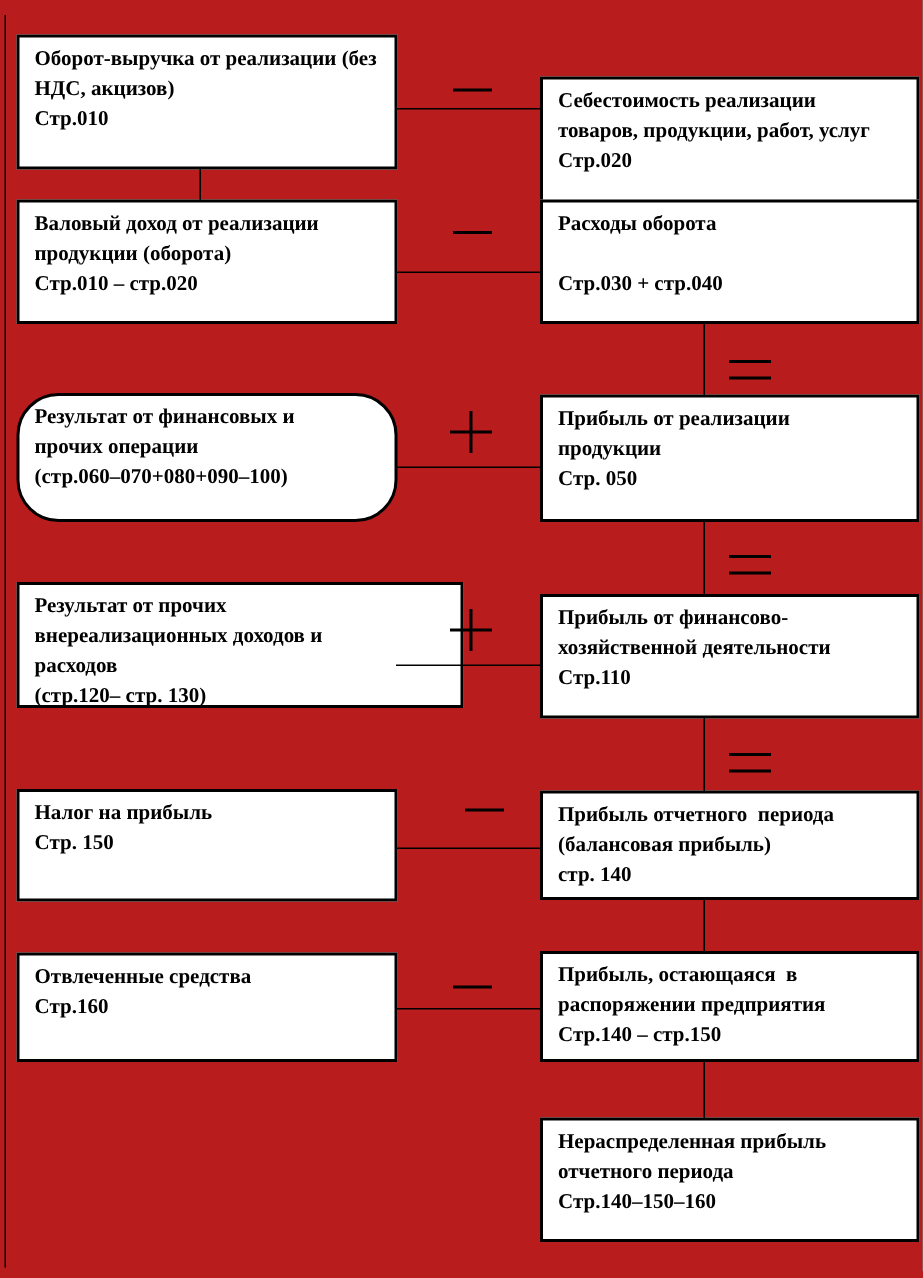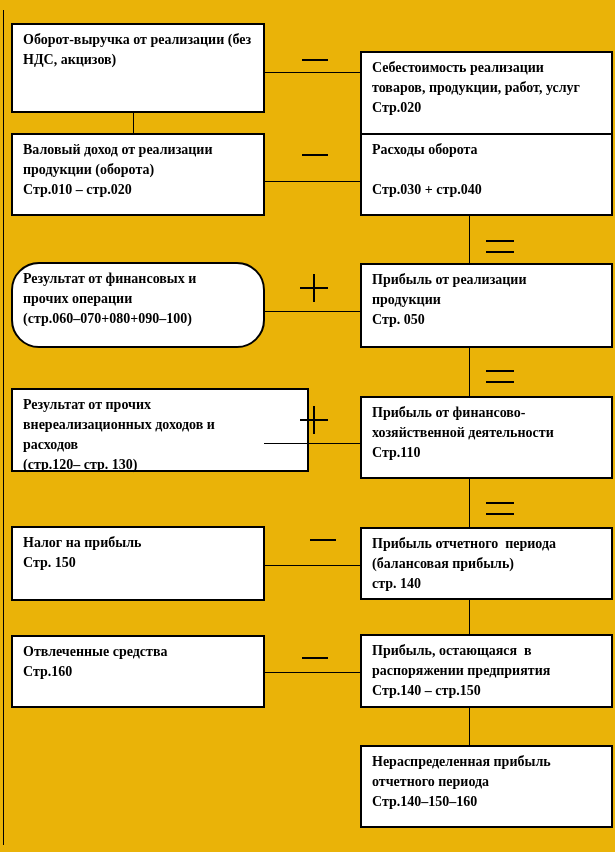--- a/index.html
+++ b/index.html
@@ -1,17 +1,17 @@
 <!DOCTYPE html>
 <html><head>
 <meta charset="utf-8">
 <style>
   html,body{margin:0;padding:0;background:#808080;}
   .canvas{
-    position:relative;width:615px;height:852px;background:#eab308;
+    position:relative;width:615px;height:852px;background:#b91c1c;
     font-family:"Liberation Serif","DejaVu Serif",serif;overflow:hidden;
   }
   .box{
     position:absolute;background:#ffffff;border:2px solid #000000;
     box-sizing:border-box;padding:5px 10px;color:#000000;
     font-weight:bold;font-size:14px;line-height:20px;
   }
   .box .line{white-space:pre;}
   .hline{position:absolute;background:#000000;height:1px;}
   .vline{position:absolute;background:#000000;width:1px;}
@@ -21,20 +21,21 @@
 </head>
 <body>
 
 <div class="canvas">
 
   <div class="edge" style="left:3px;top:10px;width:1px;height:835px;"></div>
 
   <div class="box" style="left:11px;top:23px;width:254px;height:90px;">
       <div class="line">Оборот-выручка от реализации (без</div>
       <div class="line">НДС, акцизов)</div>
+      <div class="line">Стр.010</div>
     </div>
   <div class="box" style="left:11px;top:133px;width:254px;height:83px;">
       <div class="line">Валовый доход от реализации</div>
       <div class="line">продукции (оборота)</div>
       <div class="line">Стр.010 – стр.020</div>
     </div>
   <div class="box" style="left:11px;top:262px;width:254px;height:86px;border-radius:28px;">
       <div class="line">Результат от финансовых и</div>
       <div class="line">прочих операции</div>
       <div class="line">(стр.060–070+080+090–100)</div>

